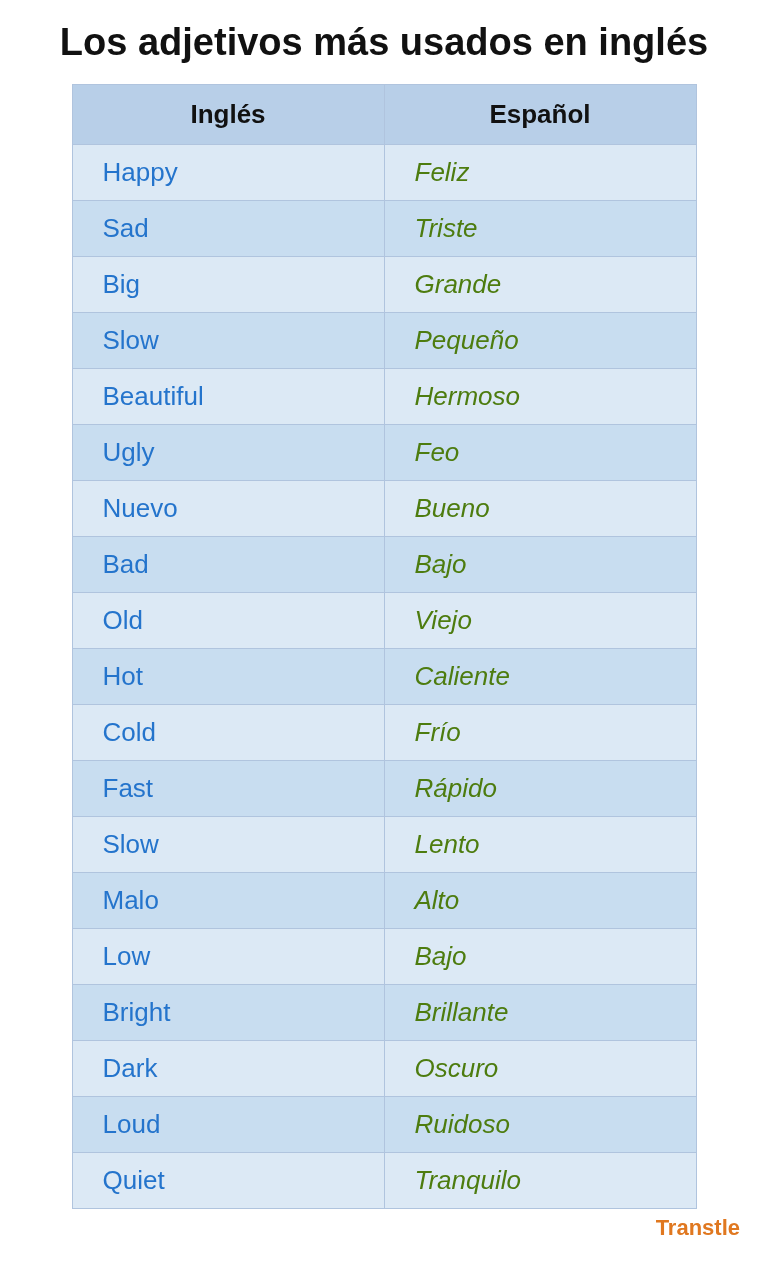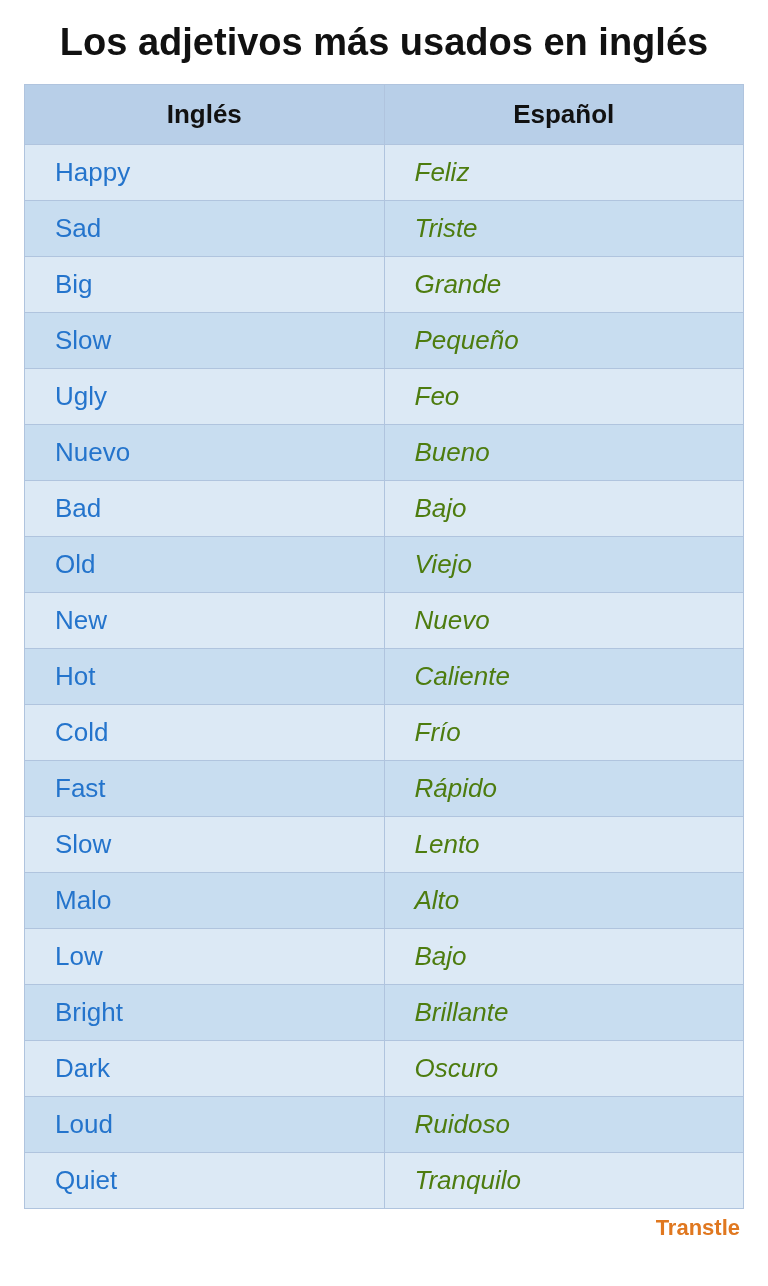--- a/index.html
+++ b/index.html
@@ -23,21 +23,21 @@
       font-size: 38px;
       font-weight: bold;
       text-align: right;
       color: #111111;
       margin-bottom: 18px;
       line-height: 1.2;
       padding: 0 10px;
     }
 
     table {
-      width: 720px;
+      width: 625px;
       border-collapse: collapse;
       border: 1.5px solid #b0c4de;
     }
 
     thead tr {
       background-color: #b8cfe8;
     }
 
     thead th {
       font-size: 26px;
@@ -111,38 +111,38 @@
       </tr>
       <tr>
         <td class="english">Big</td>
         <td class="spanish">Grande</td>
       </tr>
       <tr>
         <td class="english">Slow</td>
         <td class="spanish">Pequeño</td>
       </tr>
       <tr>
+        <td class="english">Beautiful</td>
+        <td class="spanish">Hermoso</td>
+      </tr>
+      <tr>
         <td class="english">Ugly</td>
         <td class="spanish">Feo</td>
       </tr>
       <tr>
         <td class="english">Nuevo</td>
         <td class="spanish">Bueno</td>
       </tr>
       <tr>
         <td class="english">Bad</td>
         <td class="spanish">Bajo</td>
       </tr>
       <tr>
         <td class="english">Old</td>
         <td class="spanish">Viejo</td>
-      </tr>
-      <tr>
-        <td class="english">New</td>
-        <td class="spanish">Nuevo</td>
       </tr>
       <tr>
         <td class="english">Hot</td>
         <td class="spanish">Caliente</td>
       </tr>
       <tr>
         <td class="english">Cold</td>
         <td class="spanish">Frío</td>
       </tr>
       <tr>

